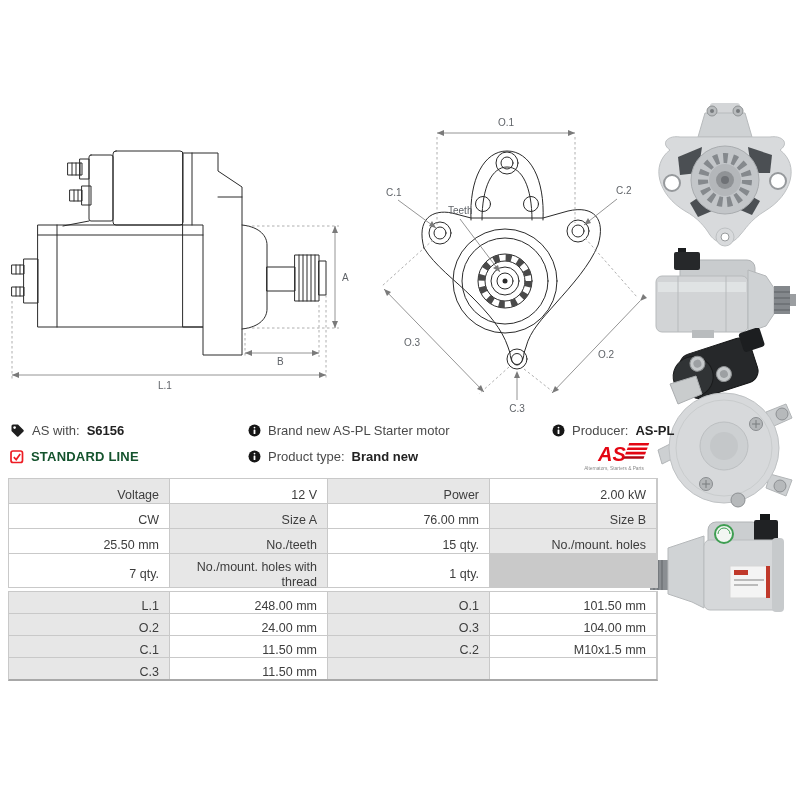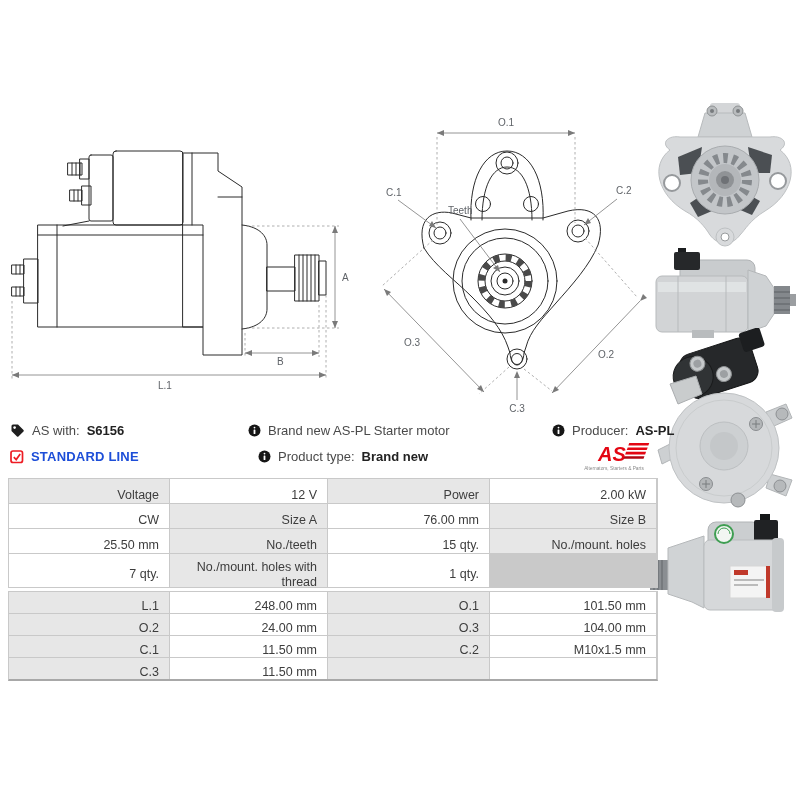--- a/index.html
+++ b/index.html
@@ -4,21 +4,21 @@
 <style>
   html,body{margin:0;padding:0;background:#fff;}
   .canvas{position:relative;width:800px;height:800px;background:#ffffff;overflow:hidden;
           font-family:"Liberation Sans", sans-serif;color:#3d3d3d;}
   svg{display:block;}
   .abs{position:absolute;}
 
   
   .info-item{position:absolute;display:flex;align-items:center;gap:7px;font-size:13px;color:#4a4a4a;white-space:nowrap;}
   .info-item b{color:#222;}
-  .red-line{color:#1d4ed8;font-weight:bold;letter-spacing:.2px;}
+  .red-line{color:#14532d;font-weight:bold;letter-spacing:.2px;}
   .ico{flex:0 0 auto;display:inline-block;}
 
   
   .spec-table{position:absolute;left:8px;width:648px;display:grid;
               grid-template-columns:160px 157px 161px 166px;
               gap:1px;background:#c9c9c9;border:1px solid #c9c9c9;}
   #spec-group-1{top:478px;grid-template-rows:24px 24px 24px 33px;}
   #spec-group-2{top:591px;grid-template-rows:21px 21px 21px 21px;border-bottom:2px solid #a8a8a8;}
   .td{display:flex;align-items:center;justify-content:flex-end;
       padding:8px 10px 0 6px;font-size:12.5px;background:#fff;line-height:1.2;text-align:right;}
@@ -285,21 +285,21 @@
 
   <div class="info-item" style="left:248px;top:423px">
     <svg class="ico" width="13" height="13" viewBox="0 0 13 13">
       <circle cx="6.5" cy="6.5" r="6" fill="#161616"></circle>
       <rect x="5.6" y="2.7" width="1.8" height="1.8" rx="0.9" fill="#ffffff"></rect>
       <rect x="5.6" y="5.5" width="1.8" height="4.6" rx="0.6" fill="#ffffff"></rect>
     </svg>
     <span>Brand new AS-PL Starter motor</span>
   </div>
 
-  <div class="info-item" style="left:258px;top:449px">
+  <div class="info-item" style="left:248px;top:449px">
     <svg class="ico" width="13" height="13" viewBox="0 0 13 13">
       <circle cx="6.5" cy="6.5" r="6" fill="#161616"></circle>
       <rect x="5.6" y="2.7" width="1.8" height="1.8" rx="0.9" fill="#ffffff"></rect>
       <rect x="5.6" y="5.5" width="1.8" height="4.6" rx="0.6" fill="#ffffff"></rect>
     </svg>
     <span>Product type:</span>
     <b>Brand new</b>
   </div>
 
   <div class="info-item" style="left:552px;top:423px">

